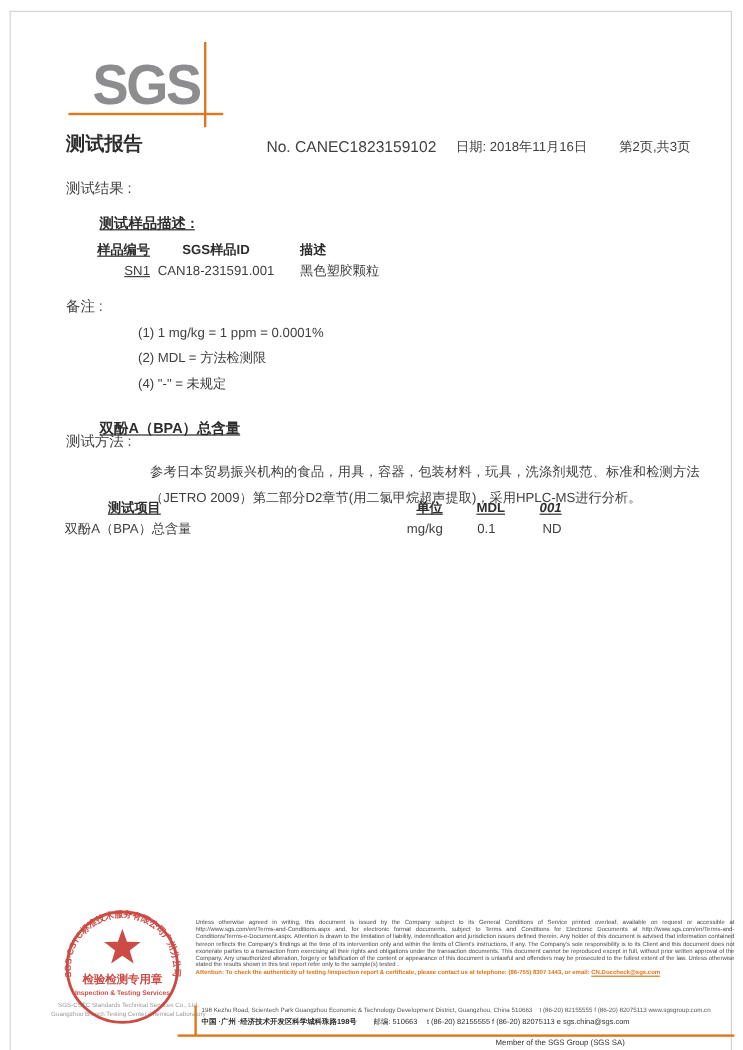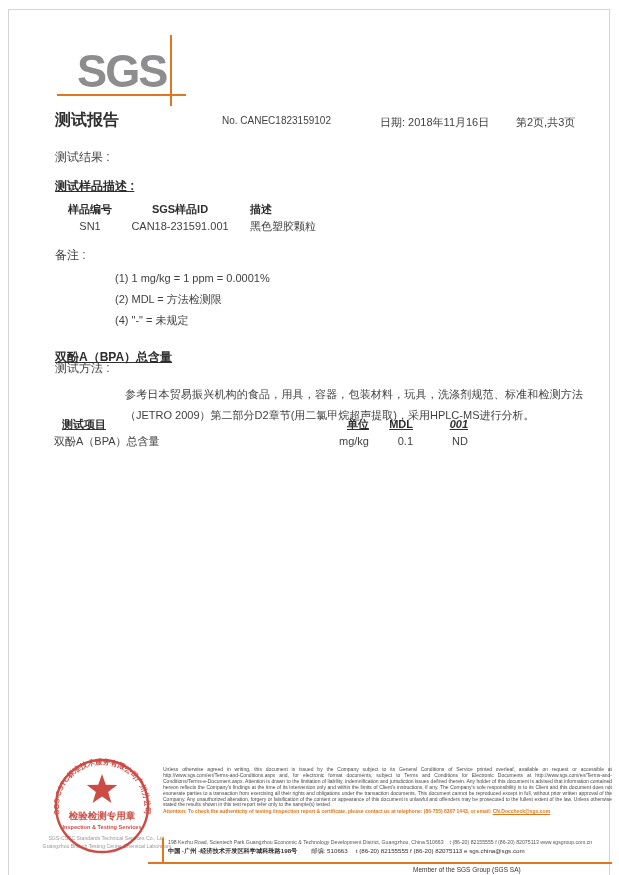--- a/index.html
+++ b/index.html
@@ -9,31 +9,31 @@
     overflow:hidden;
   }
   .abs{position:absolute;}
   .page-border{left:8px;top:9px;width:602px;height:866px;border:1px solid #d4d4d4;border-bottom:none;box-sizing:border-box;}
   
   .logo-text{left:77px;top:47px;font-size:47px;font-weight:bold;color:#8d8d8f;letter-spacing:-2px;line-height:1;transform:scaleX(.96);transform-origin:left;}
   .logo-hline{left:57px;top:94px;width:129px;height:2px;background:#e0771e;}
   .logo-vline{left:170px;top:35px;width:2px;height:71px;background:#e0771e;}
   
   .report-title{left:55px;top:110px;font-size:16px;font-weight:bold;color:#2e2e2e;}
-  .report-no{left:222px;top:115px;font-size:10px;}
+  .report-no{left:222px;top:115px;font-size:13px;}
   .report-date{left:380px;top:115px;font-size:11px;}
   .report-page{left:516px;top:115px;font-size:11px;}
   .h11{font-size:12px;}
   .bold{font-weight:bold;color:#2e2e2e;}
-  .ul{text-decoration:underline;}
+  .ul{text-decoration:underline;margin-left:28px;}
   
   .sec-results{left:55px;top:149px;}
   .sec-sampledesc{left:55px;top:178px;}
   .sample-table{left:55px;top:201px;display:grid;grid-template-columns:70px 110px auto;font-size:11px;line-height:17px;}
-  .sample-table .c1{text-align:center;}
+  .sample-table .c1{text-align:right;text-decoration:underline;}
   .sample-table .c2{text-align:center;}
   .sample-table .c3{text-align:left;padding-left:15px;}
   .sec-notes-label{left:55px;top:247px;}
   .notes{left:115px;top:268px;font-size:11px;line-height:21px;}
   .sec-bpa{left:55px;top:349px;}
   .method-label{left:55px;top:360px;}
   .method-text{left:125px;top:384px;width:458px;font-size:11px;line-height:21px;text-align:justify;}
   
   .result-table{left:54px;top:416px;display:grid;grid-template-columns:255px 60px 44px 55px;font-size:11px;line-height:17px;}
   .result-table .hc{text-align:right;}

